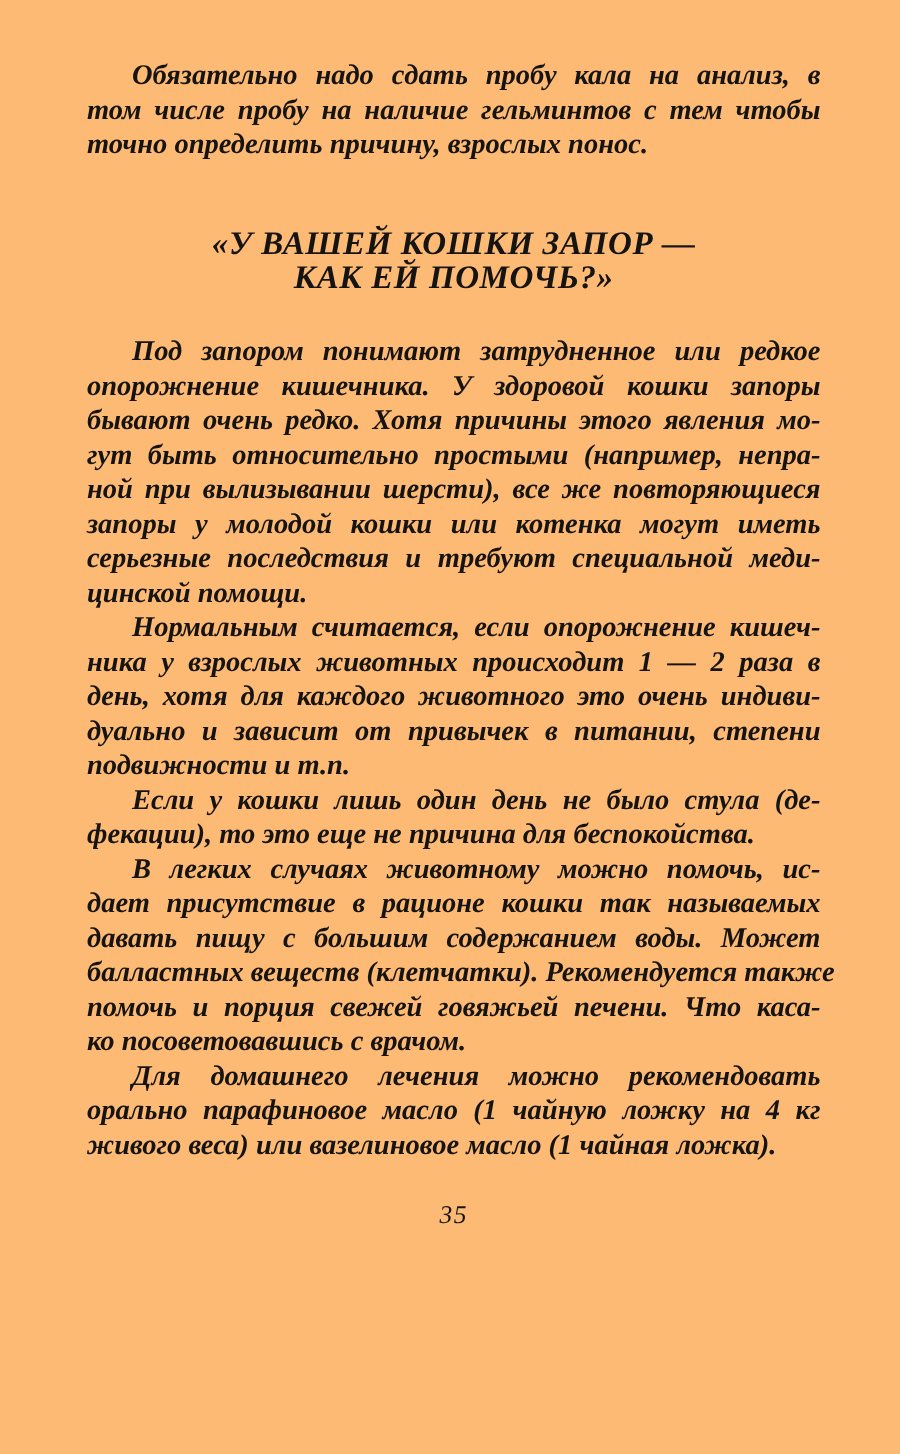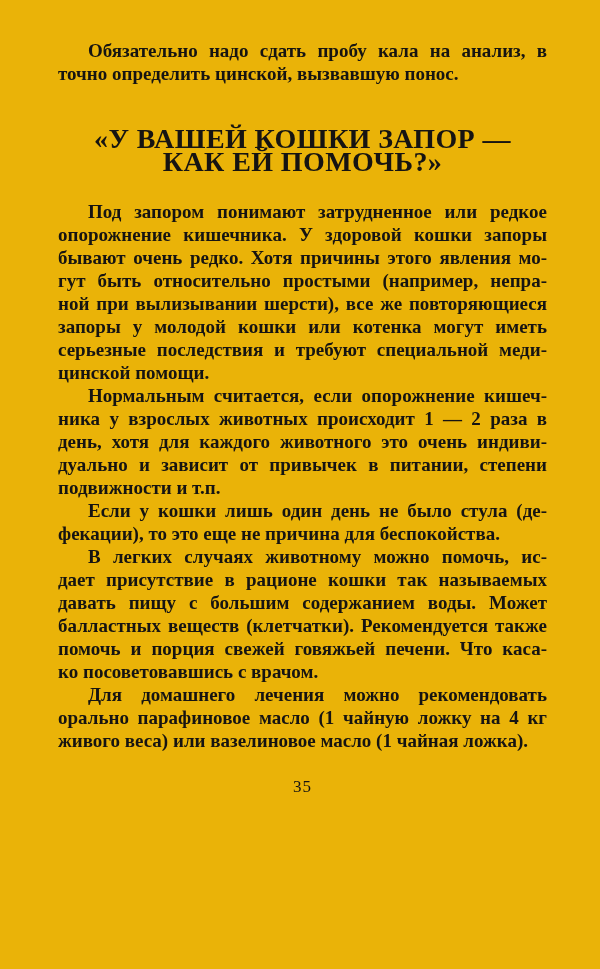--- a/index.html
+++ b/index.html
@@ -28,44 +28,45 @@
     white-space: nowrap;
   }
   .para .line.last {
     text-align-last: left;
   }
   .para .line.indent {
     text-indent: 30px;
   }
   .heading {
     margin: 42px 0 27px 0;
-    font-size: 28px;
+    font-size: 22px;
     letter-spacing: 0.4px;
   }
   .heading .line {
     text-align: center;
     text-align-last: center;
     text-indent: 0;
     white-space: nowrap;
   }
   .page-number {
     margin-top: 23px;
     text-align: center;
     font-weight: 400;
     font-size: 17px;
     letter-spacing: 1px;
   }
 </style>
 </head>
 <body>
 
-<div class="page" style="background: #eab308; color: rgb(22, 20, 18);">
+<div class="page" style="background: #fdba74; color: rgb(22, 20, 18); font-style: italic;">
   <div class="para">
       <div class="line indent">Обязательно надо сдать пробу кала на анализ, в</div>
-      <div class="line last">точно определить цинской, вызвавшую понос.</div>
+      <div class="line">том числе пробу на наличие гельминтов с тем чтобы</div>
+      <div class="line last">точно определить причину, взрослых понос.</div>
     </div>
 
   <div class="heading">
       <div class="line">«У ВАШЕЙ КОШКИ ЗАПОР —</div>
       <div class="line last">КАК ЕЙ ПОМОЧЬ?»</div>
     </div>
 
   <div class="para">
       <div class="line indent">Под запором понимают затрудненное или редкое</div>
       <div class="line">опорожнение кишечника. У здоровой кошки запоры</div>

